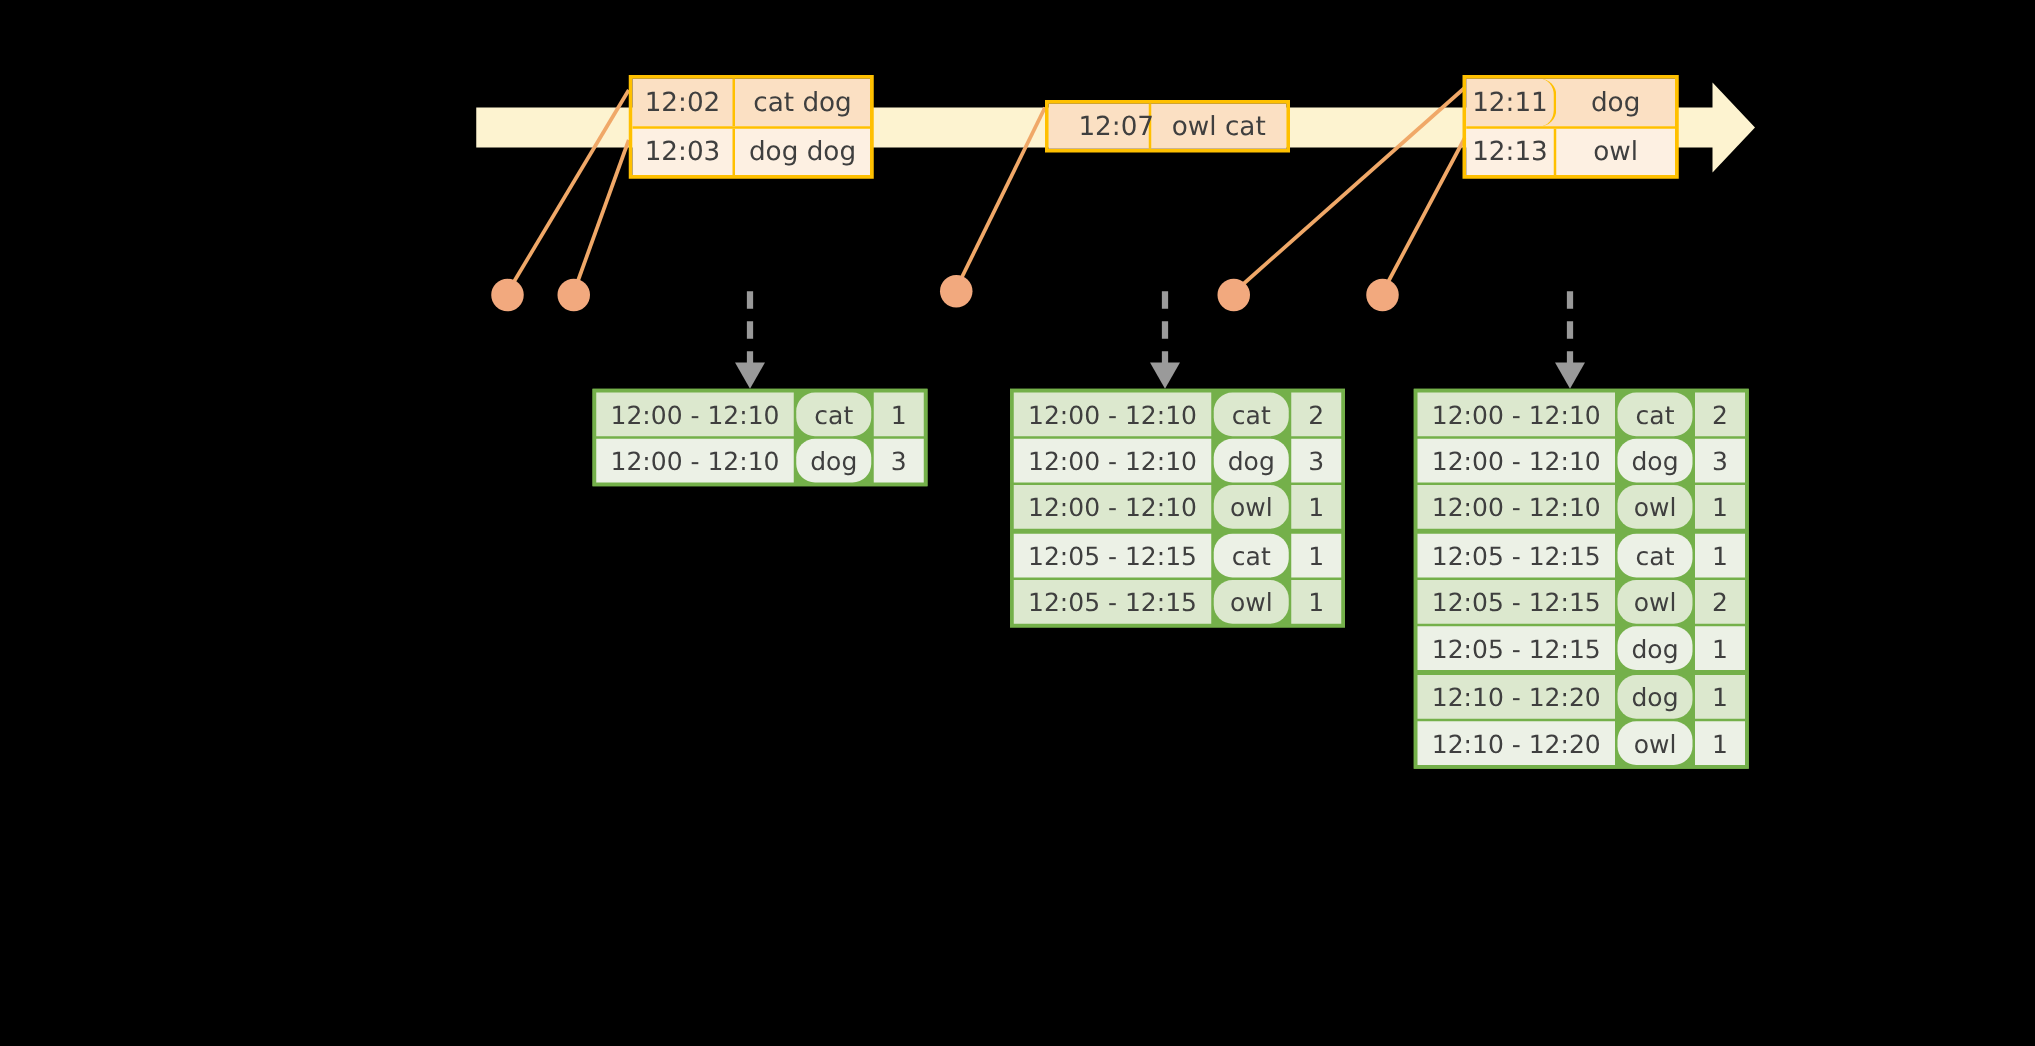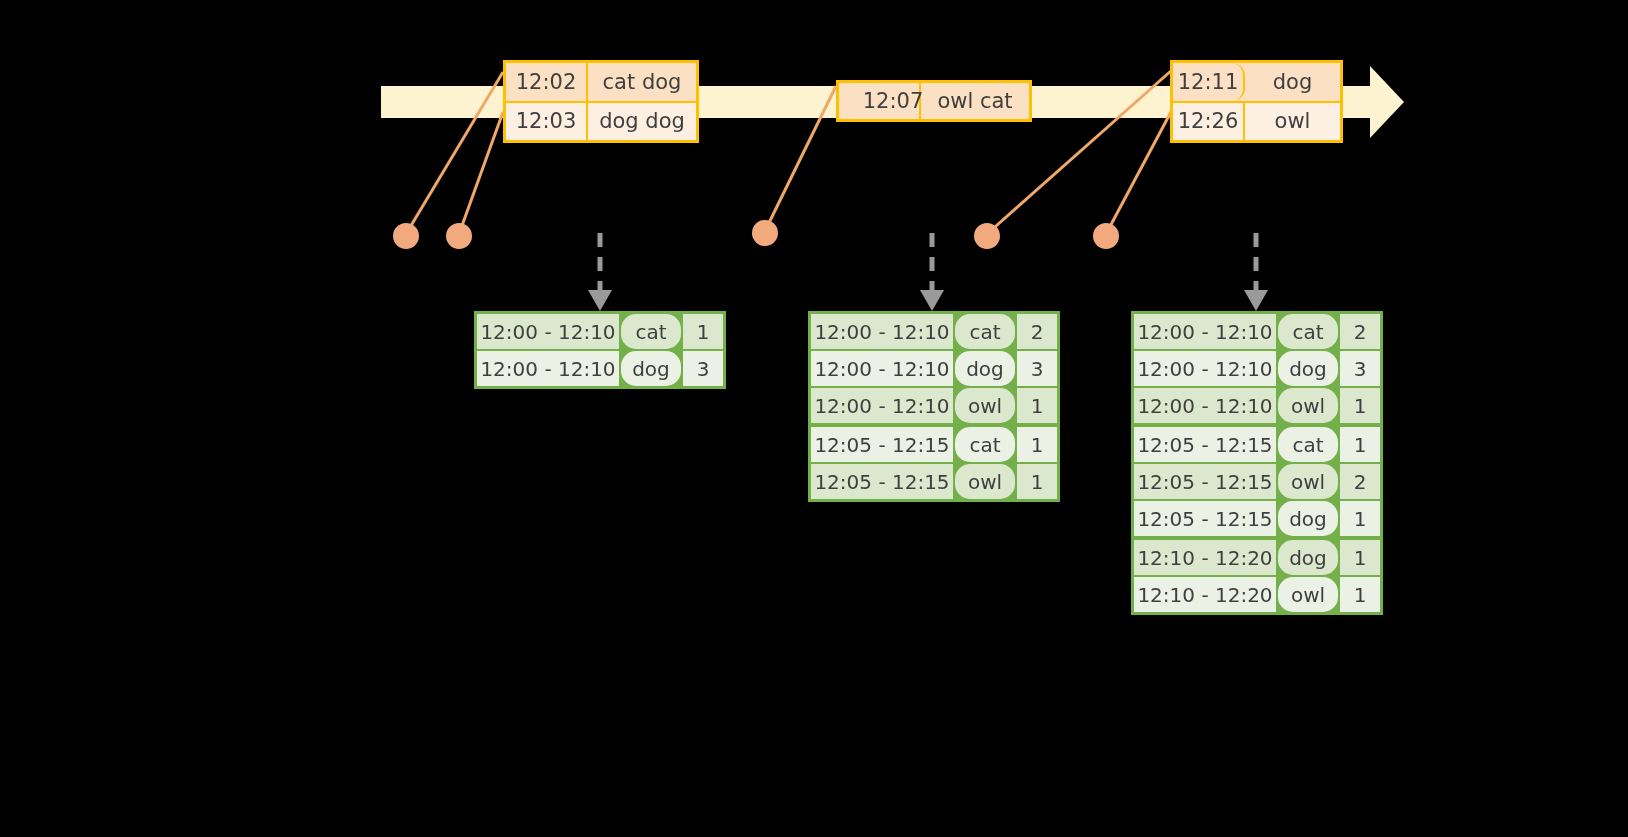--- a/index.html
+++ b/index.html
@@ -92,21 +92,21 @@
   .res-cell {
     display: flex;
     align-items: center;
     justify-content: center;
     color: #3f3f3f;
     font-size: 20px;
     box-sizing: border-box;
   }
   .res-row.tone-a .res-cell { background: #DCE8CE; }
   .res-row.tone-b .res-cell { background: #ECF1E6; }
-  .c-window { width: 142px; }
+  .c-window { width: 158px; }
   .c-key    { width: 60px; border-radius: 15px; }
   .c-count  { width: 40px; }
 </style>
 </head>
 <body>
 
 <div id="stage">
 
   <div class="tl-bar" style="left:381px; top:86px; width:1003px; height:32px;"></div>
 
@@ -155,21 +155,21 @@
       <div class="ev-val">owl cat</div>
     </div>
   </div>
 
   <div class="ev-box" style="left:1170px; top:60px; width:173px; height:83px;">
     <div class="ev-row shade-a">
       <div class="ev-time" style="width:72px;border-radius:13px;">12:11</div>
       <div class="ev-val">dog</div>
     </div>
     <div class="ev-row shade-b">
-      <div class="ev-time" style="width:72px;">12:26</div>
+      <div class="ev-time" style="width:72px;">12:13</div>
       <div class="ev-val">owl</div>
     </div>
   </div>
 
   <div class="res-table" id="res-table-0" style="left:474px; top:311px;">
       <div class="res-row tone-a">
         <div class="res-cell c-window">12:00 - 12:10</div>
         <div class="res-cell c-key">cat</div>
         <div class="res-cell c-count">1</div>
       </div>

